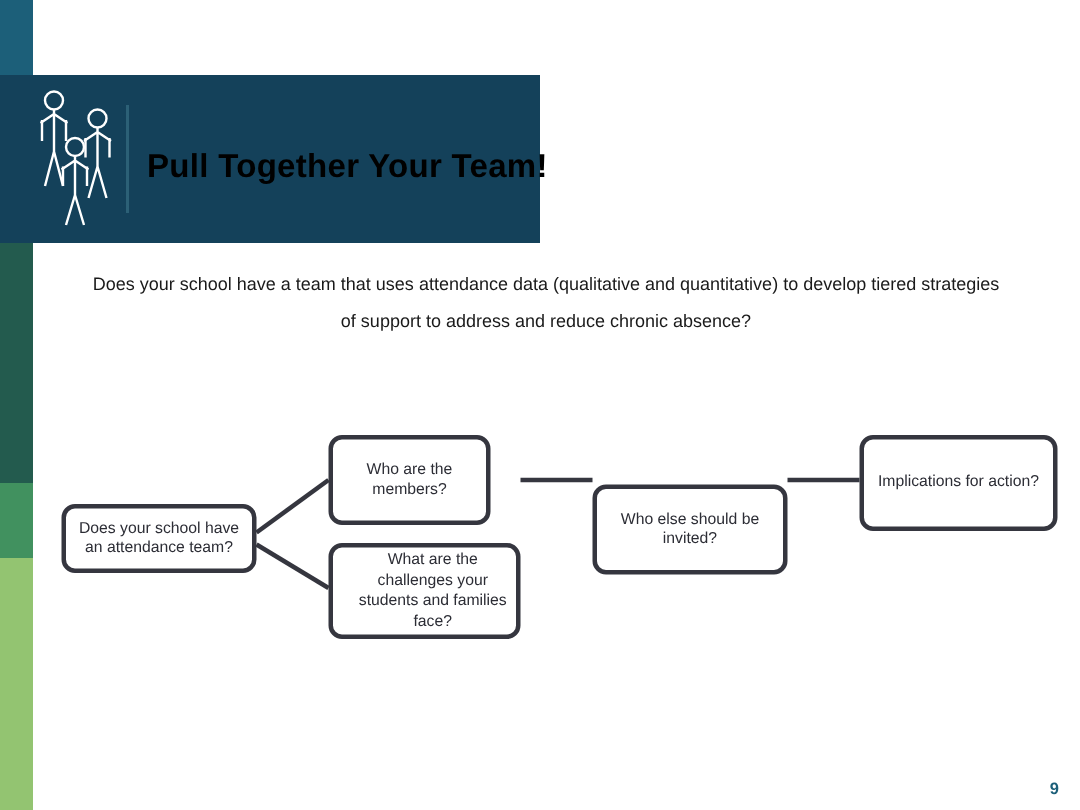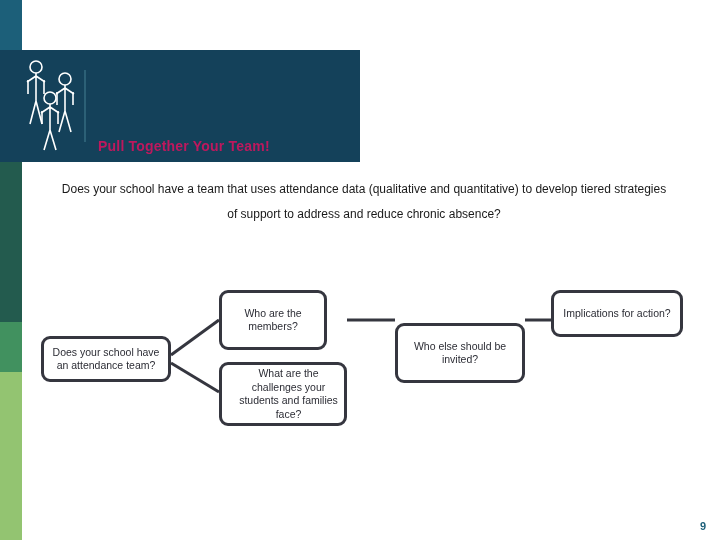--- a/index.html
+++ b/index.html
@@ -49,26 +49,25 @@
     left: 84px;
     top: 70px;
     width: 2px;
     height: 72px;
     background: #2c6076;
   }
   #header-title {
     position: absolute;
     left: 98px;
     top: 98px;
-    color: #be185d;
-    font-size: 14px;
+    color: #000000;
+    font-size: 22px;
     font-weight: bold;
     letter-spacing: 0.2px;
     white-space: nowrap;
-    margin-top: 40px;
   }
 
   
   #main-question {
     position: absolute;
     left: 56px;
     top: 177px;
     width: 616px;
     text-align: center;
     font-size: 12px;
@@ -97,21 +96,21 @@
     text-align: center;
     color: #2c2d35;
     font-size: 10.5px;
     line-height: 13.5px;
     padding: 2px 6px;
   }
   #box-attendance-team { left: 41px;  top: 336px; width: 130px; height: 46px; }
   #box-members         { left: 219px; top: 290px; width: 108px; height: 60px; }
   #box-challenges      { left: 219px; top: 362px; width: 128px; height: 64px; padding-left: 17px; }
   #box-invited         { left: 395px; top: 290px; width: 130px; height: 60px; margin-top: 33px; }
-  #box-implications    { left: 551px; top: 290px; width: 132px; height: 47px; }
+  #box-implications    { left: 573px; top: 290px; width: 132px; height: 64px; }
 
   #page-number {
     position: absolute;
     right: 14px;
     bottom: 8px;
     color: #1c5f79;
     font-size: 11px;
     font-weight: bold;
   }
 </style>

